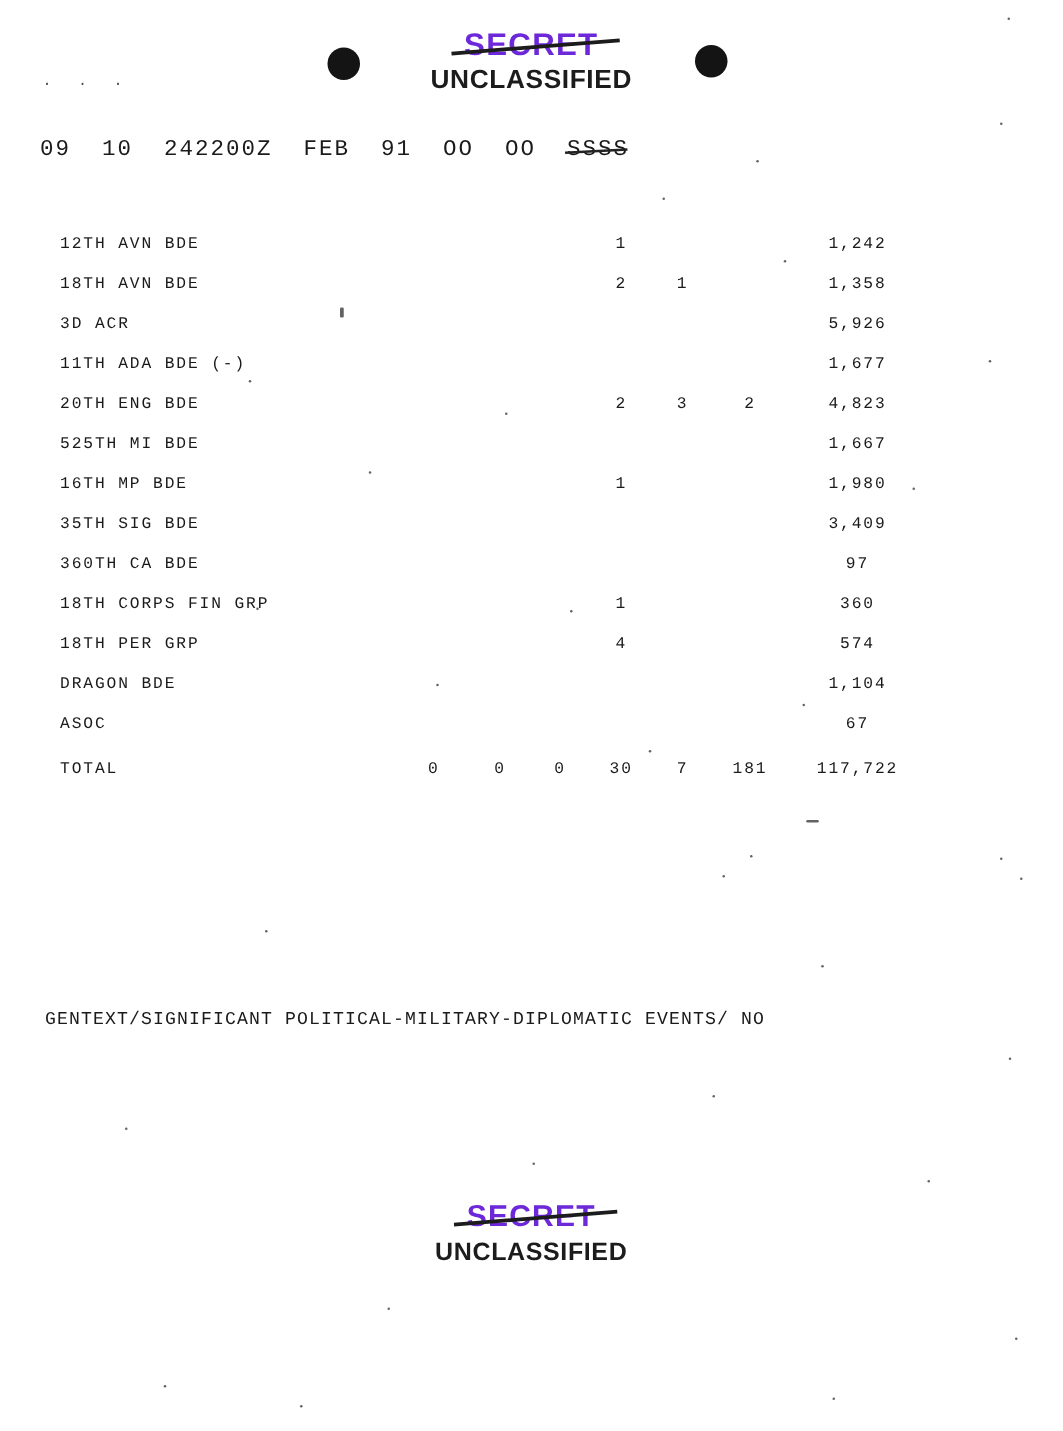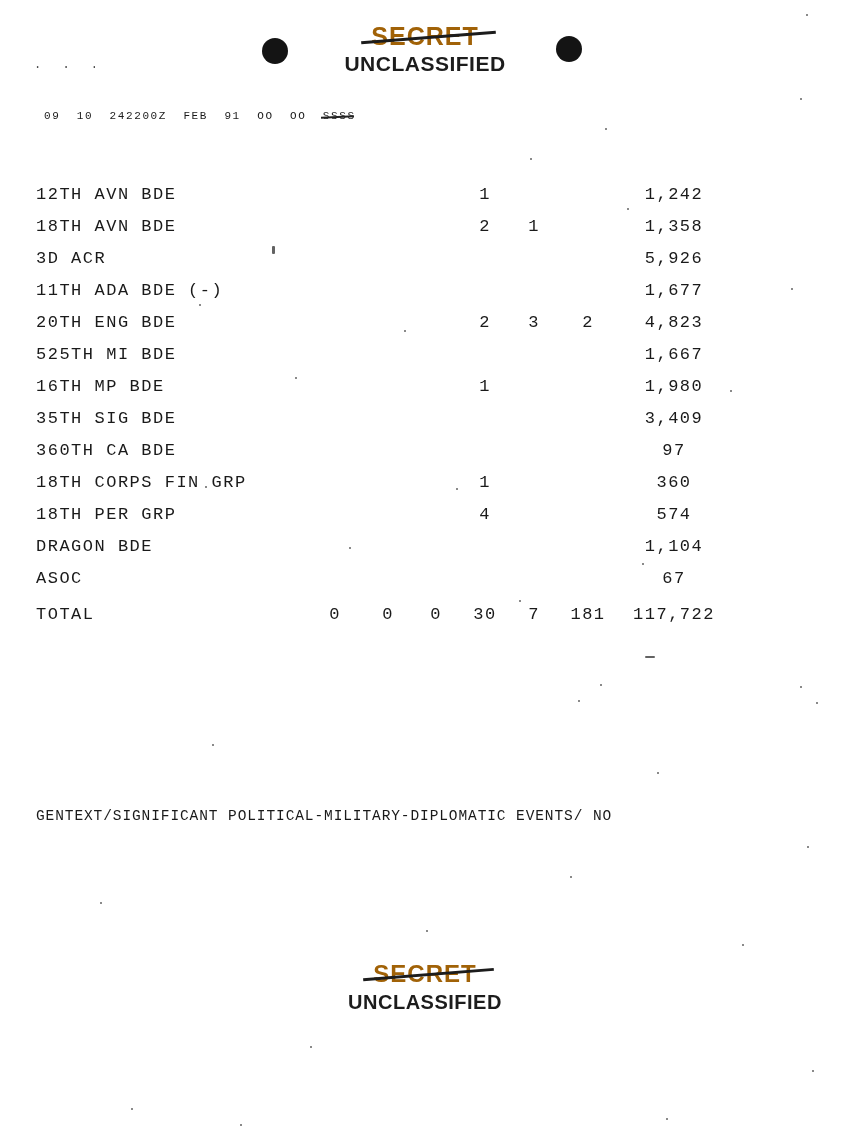--- a/index.html
+++ b/index.html
@@ -28,21 +28,21 @@
     top: 22px;
     left: 0;
     width: 850px;
     text-align: center;
   }
   .secret-word {
     font-family: "Liberation Sans", sans-serif;
     font-size: 25px;
     font-weight: bold;
     letter-spacing: 1px;
-    color: #a16207;
+    color: #6d28d9;
     display: inline-block;
     position: relative;
     padding: 0 4px;
   }
   .secret-word::after {
     content: "";
     position: absolute;
     left: -6px;
     right: -14px;
     top: 48%;
@@ -75,22 +75,22 @@
     top: 58px;
     left: 34px;
     font-size: 12px;
     letter-spacing: 7px;
     color: #4a4a4a;
   }
 
   
   .msg-line {
     position: absolute;
-    left: 44px;
-    font-size: 11px;
+    left: 32px;
+    font-size: 18px;
     letter-spacing: 1.6px;
     white-space: pre;
   }
   .strike-code {
     position: relative;
     display: inline-block;
   }
   .strike-code::after {
     content: "";
     position: absolute;
@@ -98,23 +98,23 @@
     right: 2px;
     top: 50%;
     height: 2px;
     background: #222;
     transform: rotate(-3deg);
   }
 
   table.units {
     position: absolute;
     top: 178px;
-    left: 36px;
+    left: 48px;
     border-collapse: collapse;
-    font-size: 17px;
+    font-size: 13px;
     letter-spacing: 1.5px;
   }
   table.units td {
     padding: 0;
     height: 32px;
     vertical-align: middle;
     white-space: pre;
   }
   td.c-name  { width: 270px; text-align: left; }
   td.c-a     { width: 58px;  text-align: center; }

